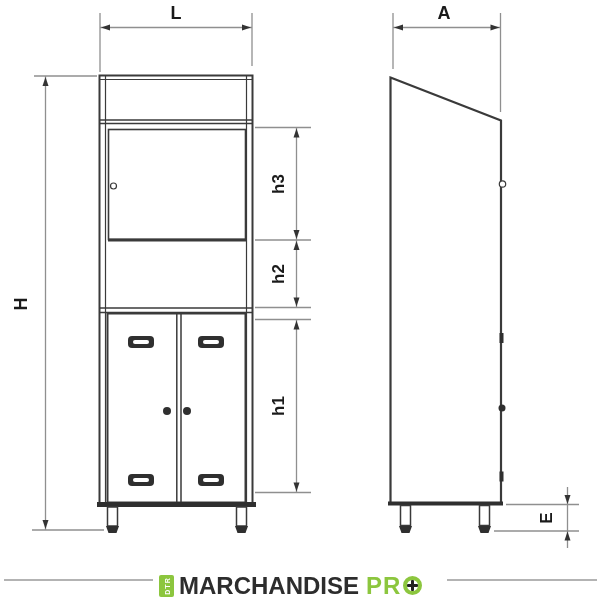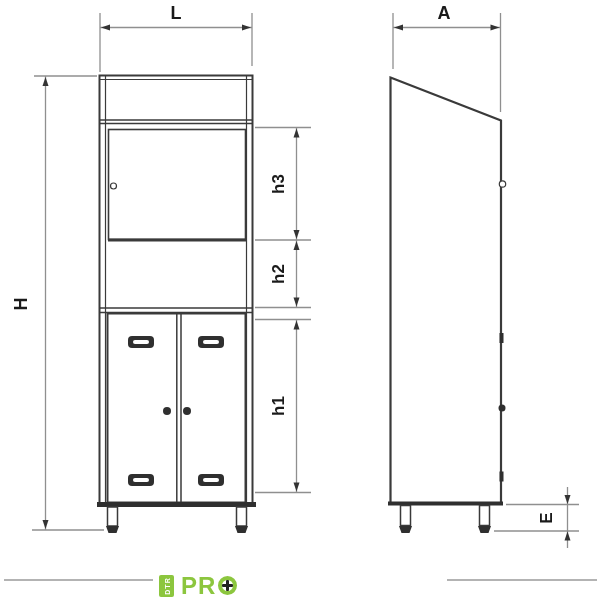--- a/index.html
+++ b/index.html
@@ -179,20 +179,21 @@
     </g>
   </svg>
 
   <div class="rule" style="left:4px;top:579px;width:149px;"></div>
   <div class="rule" style="left:447px;top:579px;width:150px;"></div>
 
   <div class="logo-row">
     <div class="logo-badge">
       <span class="badge-text">DTR</span>
     </div>
+    <div class="logo-brand">MARCHANDISE</div>
     <div class="logo-suffix">PR</div>
     <div class="logo-o">
       <span class="plus-h"></span>
       <span class="plus-v"></span>
     </div>
   </div>
 
 </div>
 
 </body></html>

